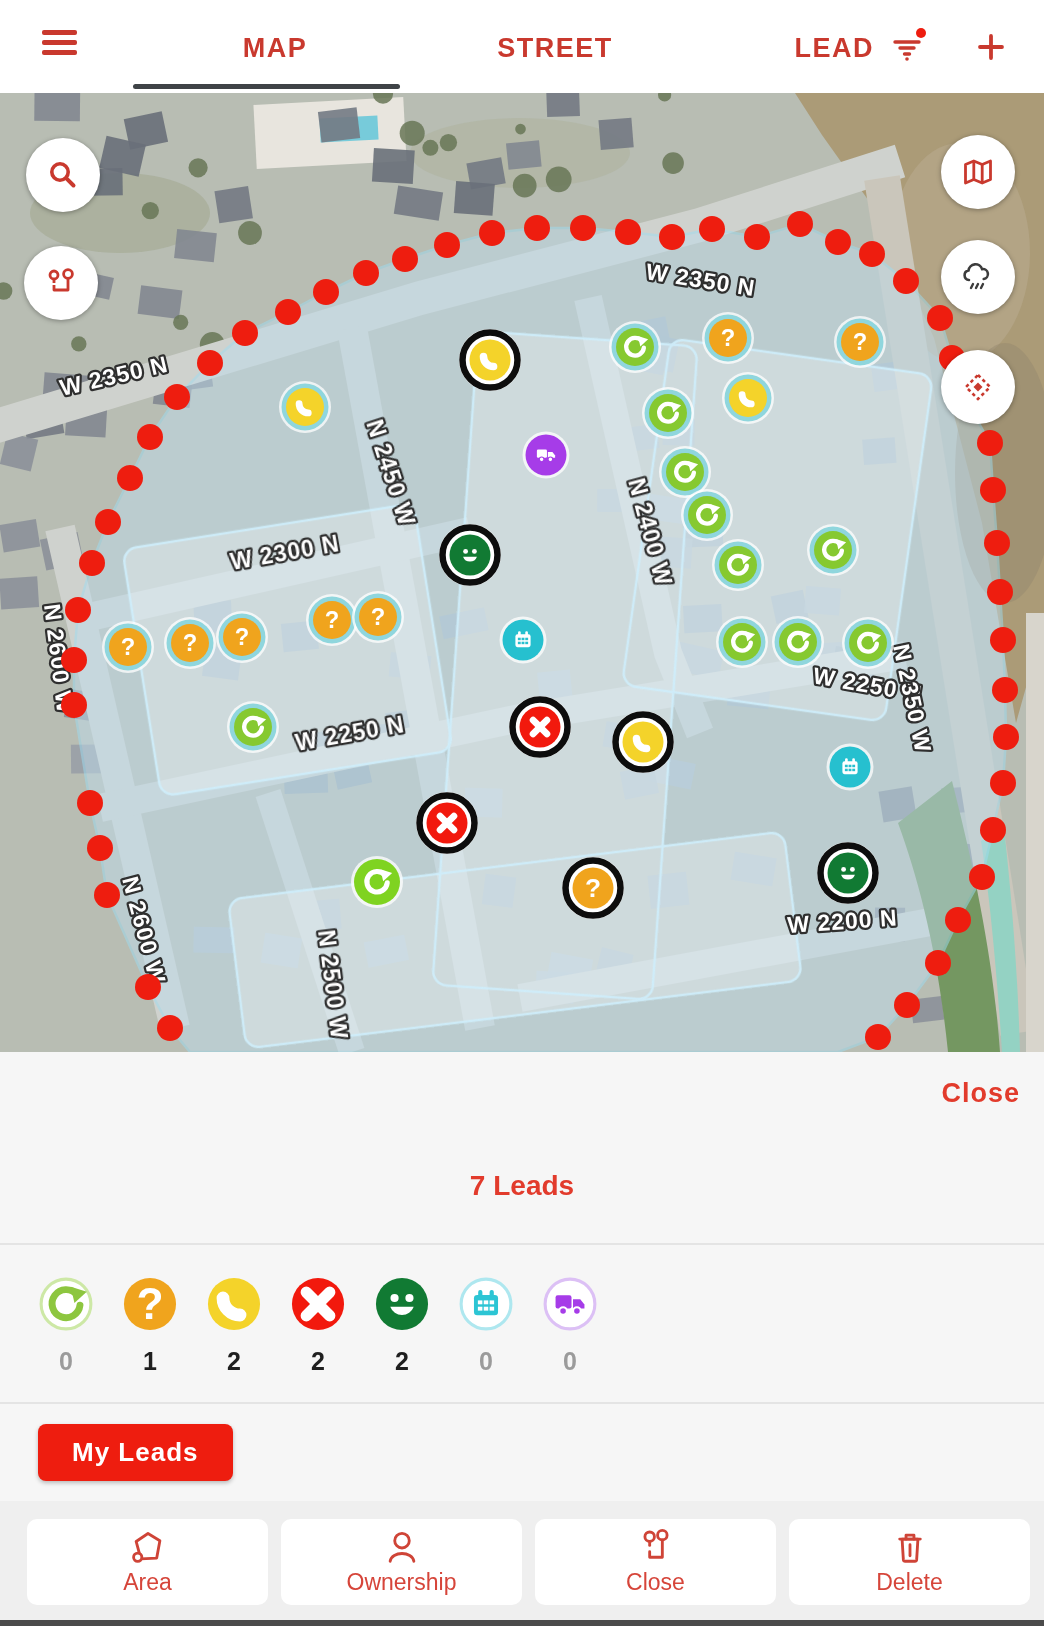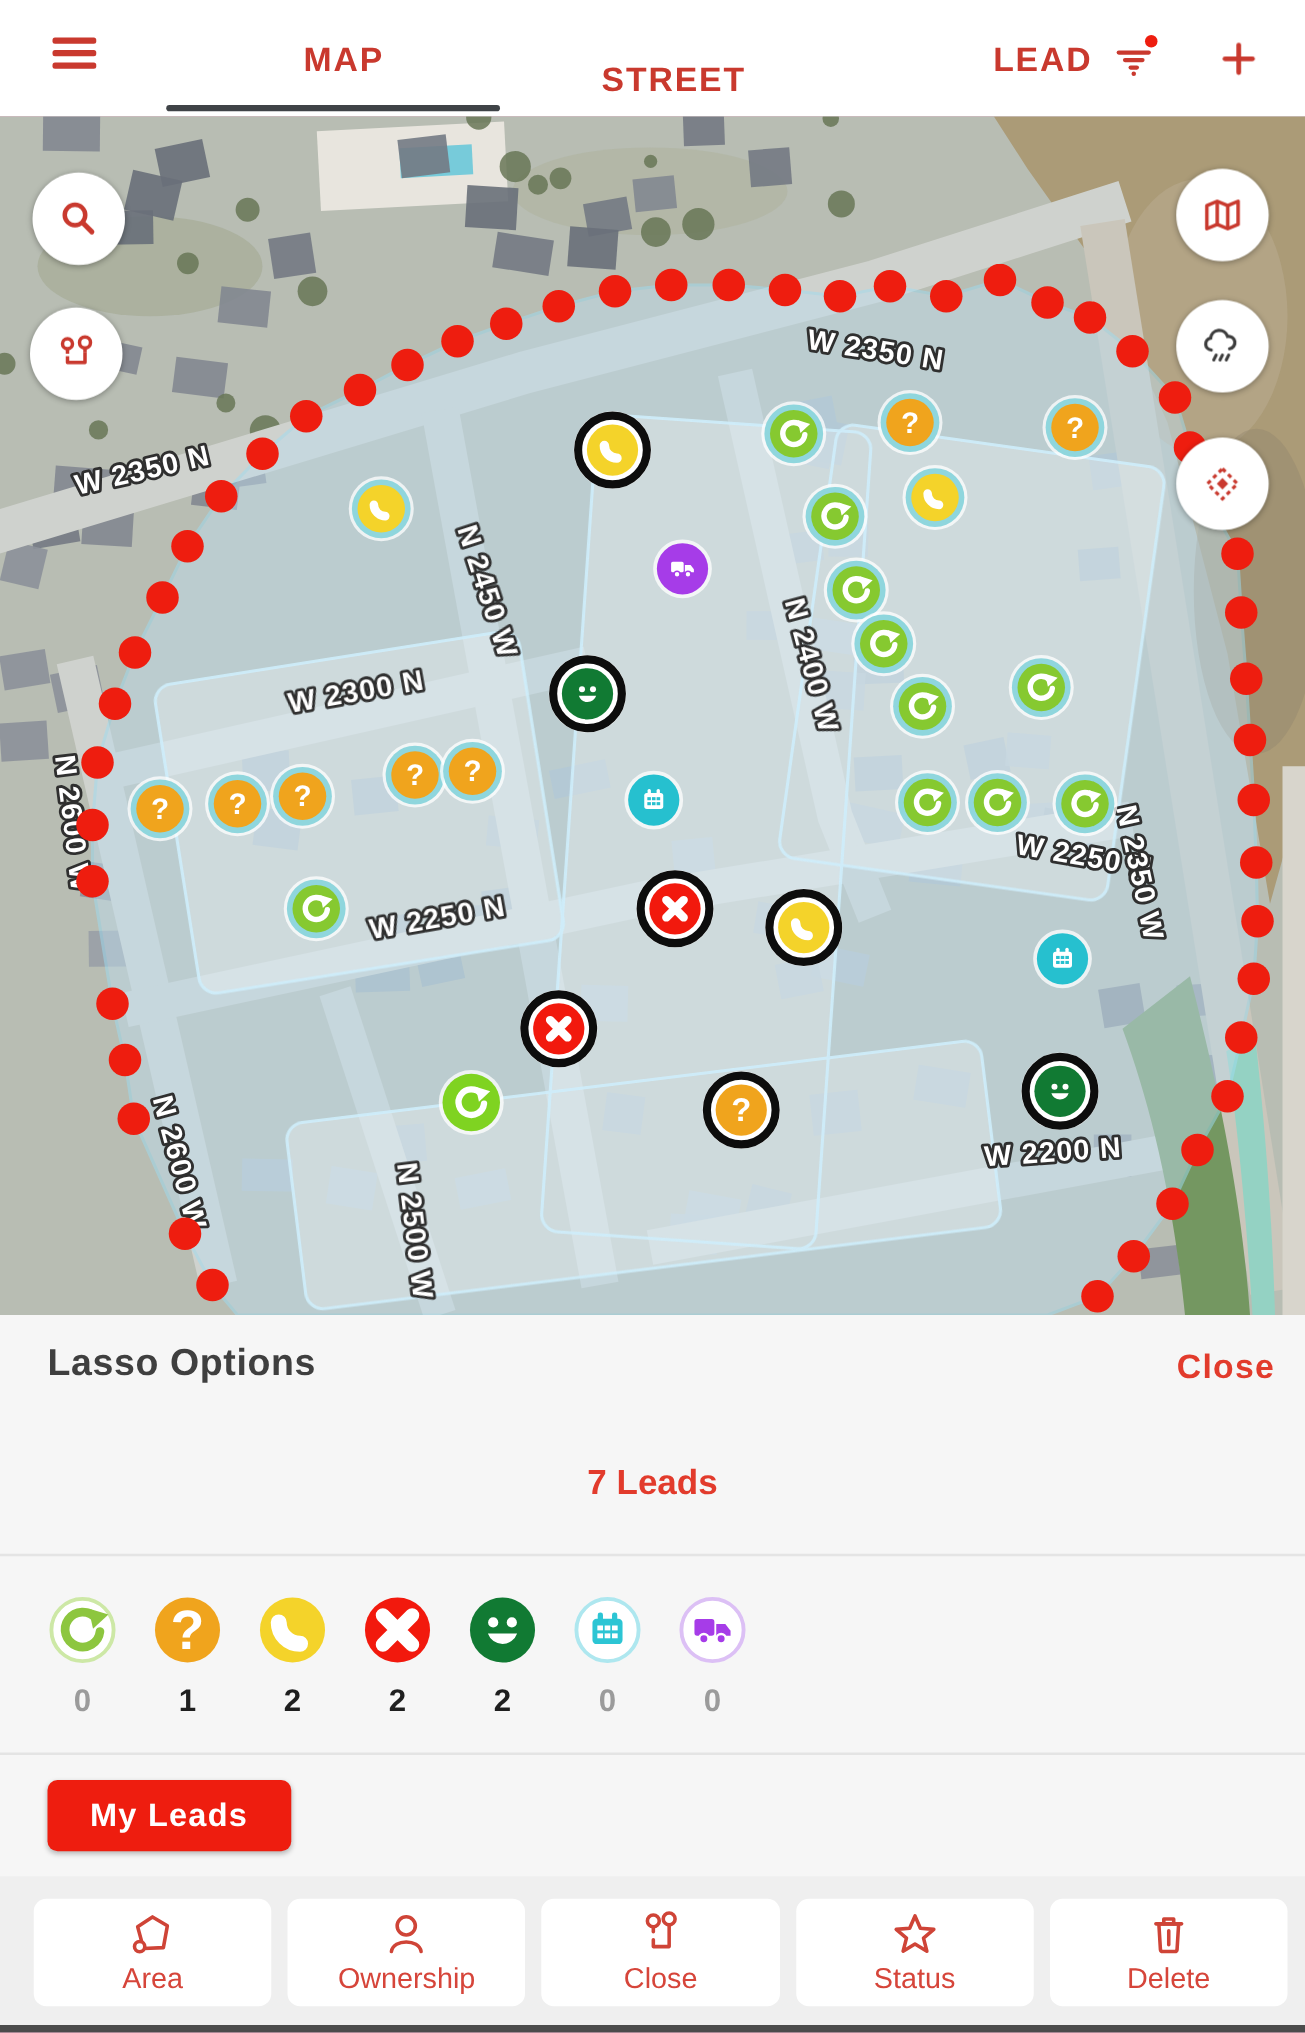--- a/index.html
+++ b/index.html
@@ -5,21 +5,21 @@
   * { margin:0; padding:0; box-sizing:border-box; }
   body { background:#777; font-family:"Liberation Sans", sans-serif; }
   .screen { position:relative; width:1044px; height:1626px; margin:0 auto; background:#be185d; overflow:hidden; font-family:"Liberation Sans", sans-serif; }
 
   
   .topbar { position:absolute; top:0; left:0; right:0; height:93px; background:#fff; z-index:30; }
   .hamburger { position:absolute; left:42px; top:30px; width:35px; height:26px; cursor:pointer; }
   .hamburger span { display:block; width:35px; height:4.5px; border-radius:2px; background:#c9392e; margin-bottom:5.5px; }
   .tab { position:absolute; top:33px; font-size:27px; font-weight:bold; letter-spacing:1.5px; color:#c9392e; text-align:center; cursor:pointer; }
   .tab-map { left:175px; width:200px; }
-  .tab-street { left:439px; width:200px;margin-top:16px; }
+  .tab-street { left:455px; width:200px; }
   .tab-leads { left:786px; width:88px; overflow:hidden; white-space:nowrap; text-align:right; }
   .tab-underline { position:absolute; left:133px; top:84px; width:267px; height:5px; background:#3f4347; border-radius:3px; }
   .topicon { position:absolute; top:26px; width:42px; height:42px; cursor:pointer; }
   .topicon.filter { left:886px; }
   .topicon.plus { left:970px; }
 
   
   .map-wrap { position:absolute; top:93px; left:0; width:1044px; height:959px; overflow:hidden; background:#b4b9af; }
   .map-wrap svg.basemap { display:block; }
   .map-btn { position:absolute; width:74px; height:74px; border-radius:50%; background:#fff;
@@ -625,21 +625,20 @@
             <g transform="rotate(45)">
               <rect x="-8.5" y="-8.5" width="17" height="17" fill="none" stroke="#c9392e" stroke-width="2.6" stroke-dasharray="3.4 3"></rect>
               <rect x="-3.2" y="-3.2" width="6.4" height="6.4" fill="#c9392e"></rect>
             </g>
           </svg>
         </div>
       </div>
   </div>
 
   <section class="panel">
-    <div class="panel-title">Lasso Options</div>
     <div class="panel-close">Close</div>
     <div class="leads-summary">7 Leads</div>
     <div class="hr hr1"></div>
     <div class="statusrow" id="status-row">
         <div class="status-item">
           <svg viewBox="-14 -14 28 28" width="54" height="54">
             <circle r="12.9" fill="#fff" stroke="#cde8a6" stroke-width="1.6"></circle>
             <g transform="scale(0.78)">
               <g stroke="#8dc63f" stroke-width="4.6" fill="none" stroke-linecap="round">
                 <path d="M 7.2,-6.2 A 9.3,9.3 0 1 0 9.3,0.8"></path>
@@ -743,26 +742,20 @@
      <svg width="38" height="38" viewBox="0 0 24 24">
               <circle cx="8" cy="5.5" r="3" fill="none" stroke="#cf4437" stroke-width="1.8" stroke-linecap="round" stroke-linejoin="round"></circle>
               <line x1="8" y1="8.5" x2="8" y2="11" fill="none" stroke="#cf4437" stroke-width="1.8" stroke-linecap="round" stroke-linejoin="round"></line>
               <circle cx="16" cy="4.5" r="3" fill="none" stroke="#cf4437" stroke-width="1.8" stroke-linecap="round" stroke-linejoin="round"></circle>
               <path d="M 16,7.5 L 16,18.5 L 8,18.5 L 8,15" fill="none" stroke="#cf4437" stroke-width="1.8" stroke-linecap="round" stroke-linejoin="round"></path>
             </svg>
      <div class="lbl">Close</div>
    </div>
           <div class="action-card">
      <svg width="38" height="38" viewBox="0 0 24 24">
-              <path d="M 12,3 L 14.7,9.2 L 21.5,9.8 L 16.3,14.2 L 18,20.8 L 12,17.2 L 6,20.8 L 7.7,14.2 L 2.5,9.8 L 9.3,9.2 Z" fill="none" stroke="#cf4437" stroke-width="1.8" stroke-linecap="round" stroke-linejoin="round"></path>
-            </svg>
-     <div class="lbl">Status</div>
-   </div>
-          <div class="action-card">
-     <svg width="38" height="38" viewBox="0 0 24 24">
               <path d="M 5.5,7 L 18.5,7" fill="none" stroke="#cf4437" stroke-width="1.8" stroke-linecap="round" stroke-linejoin="round"></path>
               <path d="M 9.5,7 L 9.5,4.5 L 14.5,4.5 L 14.5,7" fill="none" stroke="#cf4437" stroke-width="1.8" stroke-linecap="round" stroke-linejoin="round"></path>
               <path d="M 7,7 L 7.8,20 C 7.9,20.6 8.3,21 8.9,21 L 15.1,21 C 15.7,21 16.1,20.6 16.2,20 L 17,7 Z" fill="none" stroke="#cf4437" stroke-width="1.8" stroke-linecap="round" stroke-linejoin="round"></path>
               <line x1="12" y1="10.5" x2="12" y2="17.5" fill="none" stroke="#cf4437" stroke-width="1.8" stroke-linecap="round" stroke-linejoin="round"></line>
             </svg>
      <div class="lbl">Delete</div>
    </div>
         </div>
     </div>
   </section>

